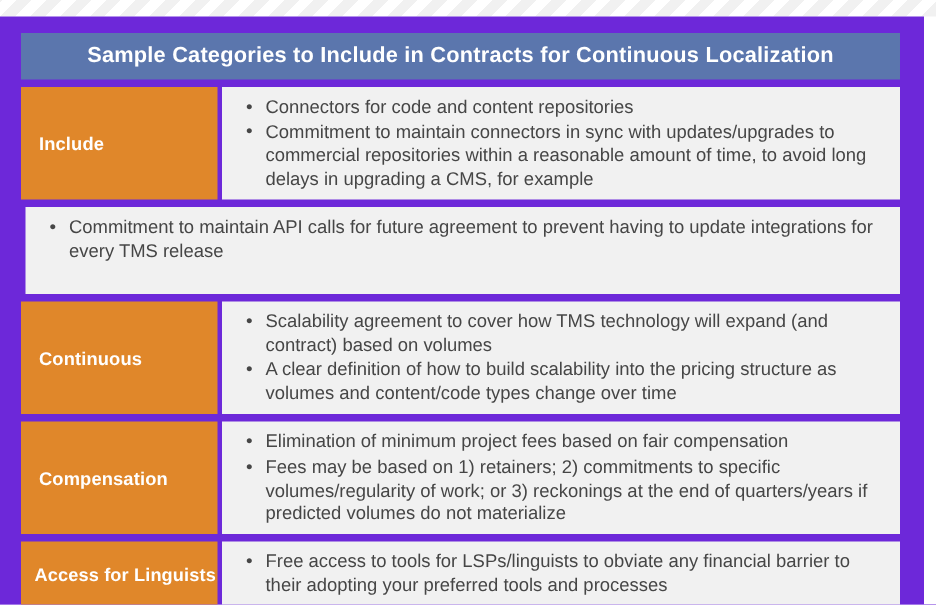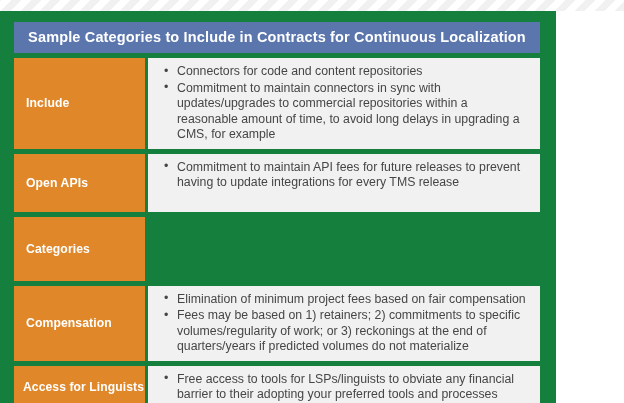--- a/index.html
+++ b/index.html
@@ -21,23 +21,23 @@
     height: 11px;
     background-image: repeating-linear-gradient(
       -45deg,
       #f1f1f1 0px, #f1f1f1 7px,
       #ffffff 7px, #ffffff 14px
     );
   }
   .graphic {
     position: absolute;
     top: 11px; left: 0;
-    width: 556px;
+    width: 616px;
     height: 392px;
-    background: #15803d;
+    background: #6d28d9;
     box-sizing: border-box;
     padding: 11px 16px 16px 14px;
   }
   .title-bar {
     background: #5b76ad;
     color: #ffffff;
     font-size: 14.5px;
     font-weight: bold;
     text-align: center;
     letter-spacing: 0.15px;
@@ -126,30 +126,35 @@
       <div class="cat-cell">Include</div>
       <div class="bullets-cell">
         <ul class="bullet-list">
           <li>Connectors for code and content repositories</li>
           <li>Commitment to maintain connectors in sync with updates/upgrades to commercial repositories within a reasonable amount of time, to avoid long delays in upgrading a CMS, for example</li>
         </ul>
       </div>
     </div>
 
     <div class="row r-openapis">
-      <div class="cat-cell">Open APIs</div>
       <div class="bullets-cell">
         <ul class="bullet-list">
-          <li>Commitment to maintain API fees for future releases to prevent having to update integrations for every TMS release</li>
+          <li>Commitment to maintain API calls for future agreement to prevent having to update integrations for every TMS release</li>
         </ul>
       </div>
     </div>
 
     <div class="row r-scalability">
-      <div class="cat-cell">Categories</div>
+      <div class="cat-cell">Continuous</div>
+      <div class="bullets-cell">
+        <ul class="bullet-list">
+          <li>Scalability agreement to cover how TMS technology will expand (and contract) based on volumes</li>
+          <li>A clear definition of how to build scalability into the pricing structure as volumes and content/code types change over time</li>
+        </ul>
+      </div>
     </div>
 
     <div class="row r-compensation">
       <div class="cat-cell">Compensation</div>
       <div class="bullets-cell">
         <ul class="bullet-list">
           <li>Elimination of minimum project fees based on fair compensation</li>
           <li>Fees may be based on 1) retainers; 2) commitments to specific volumes/regularity of work; or 3) reckonings at the end of quarters/years if predicted volumes do not materialize</li>
         </ul>
       </div>

